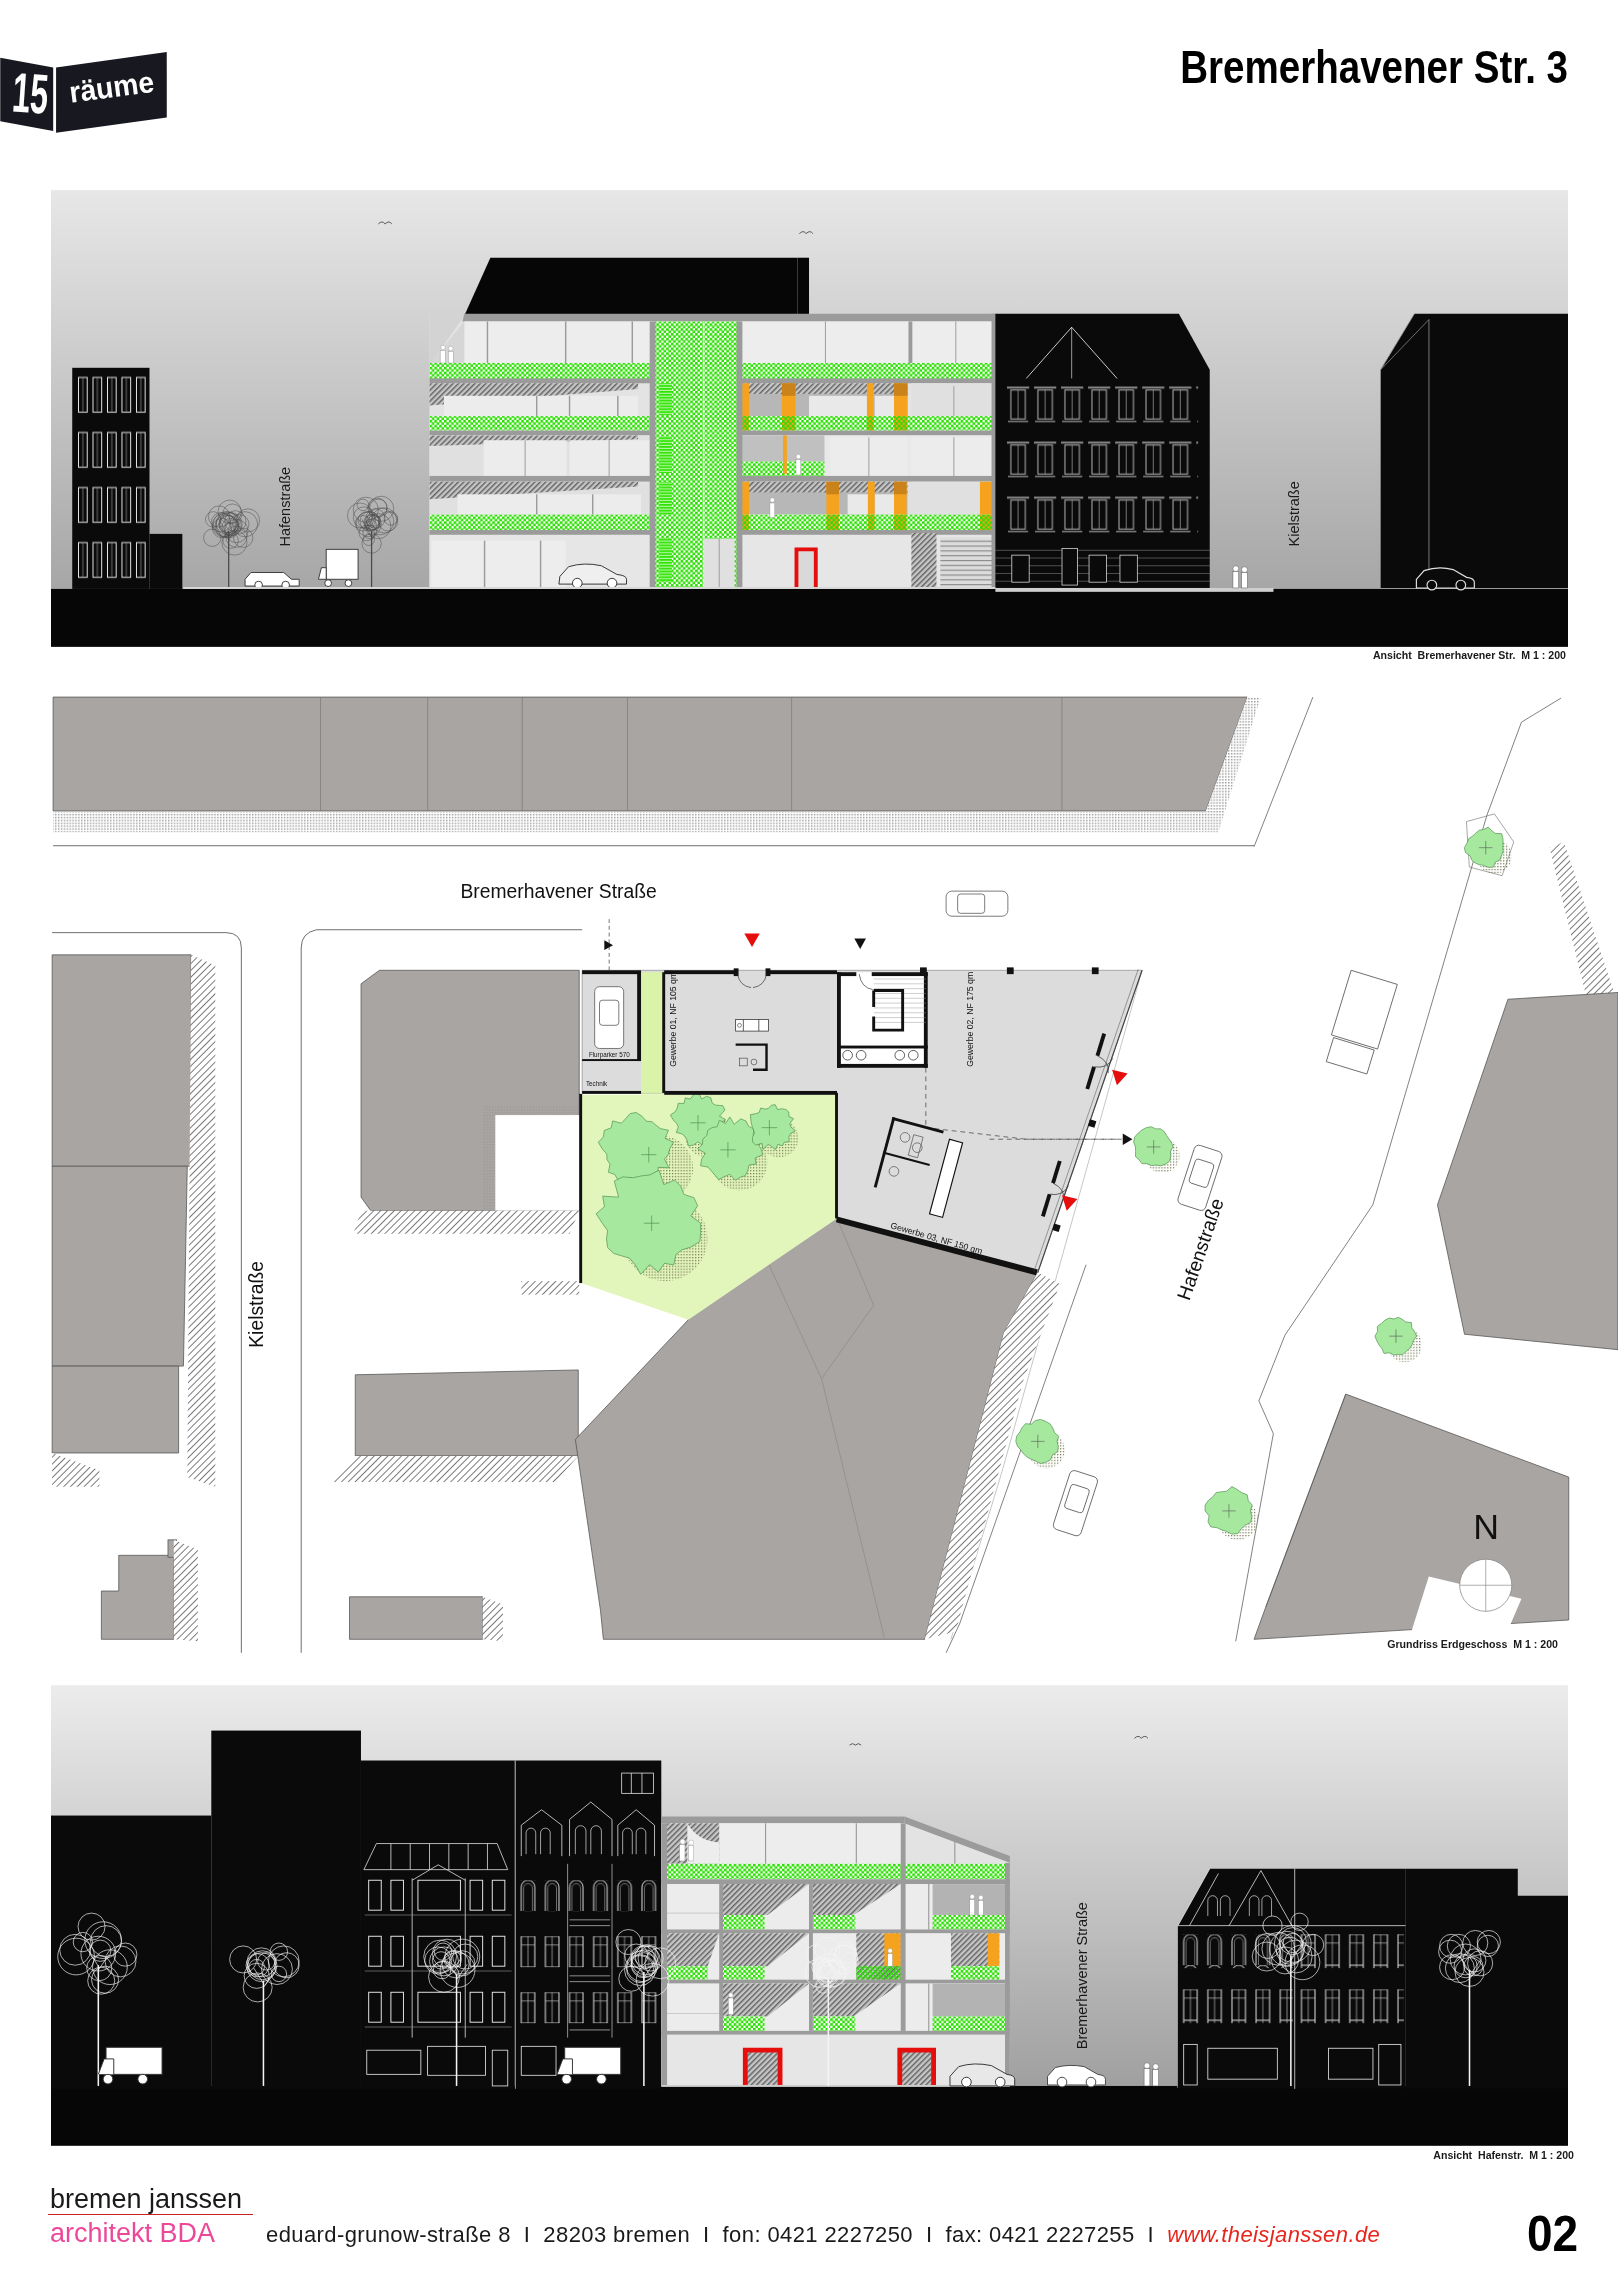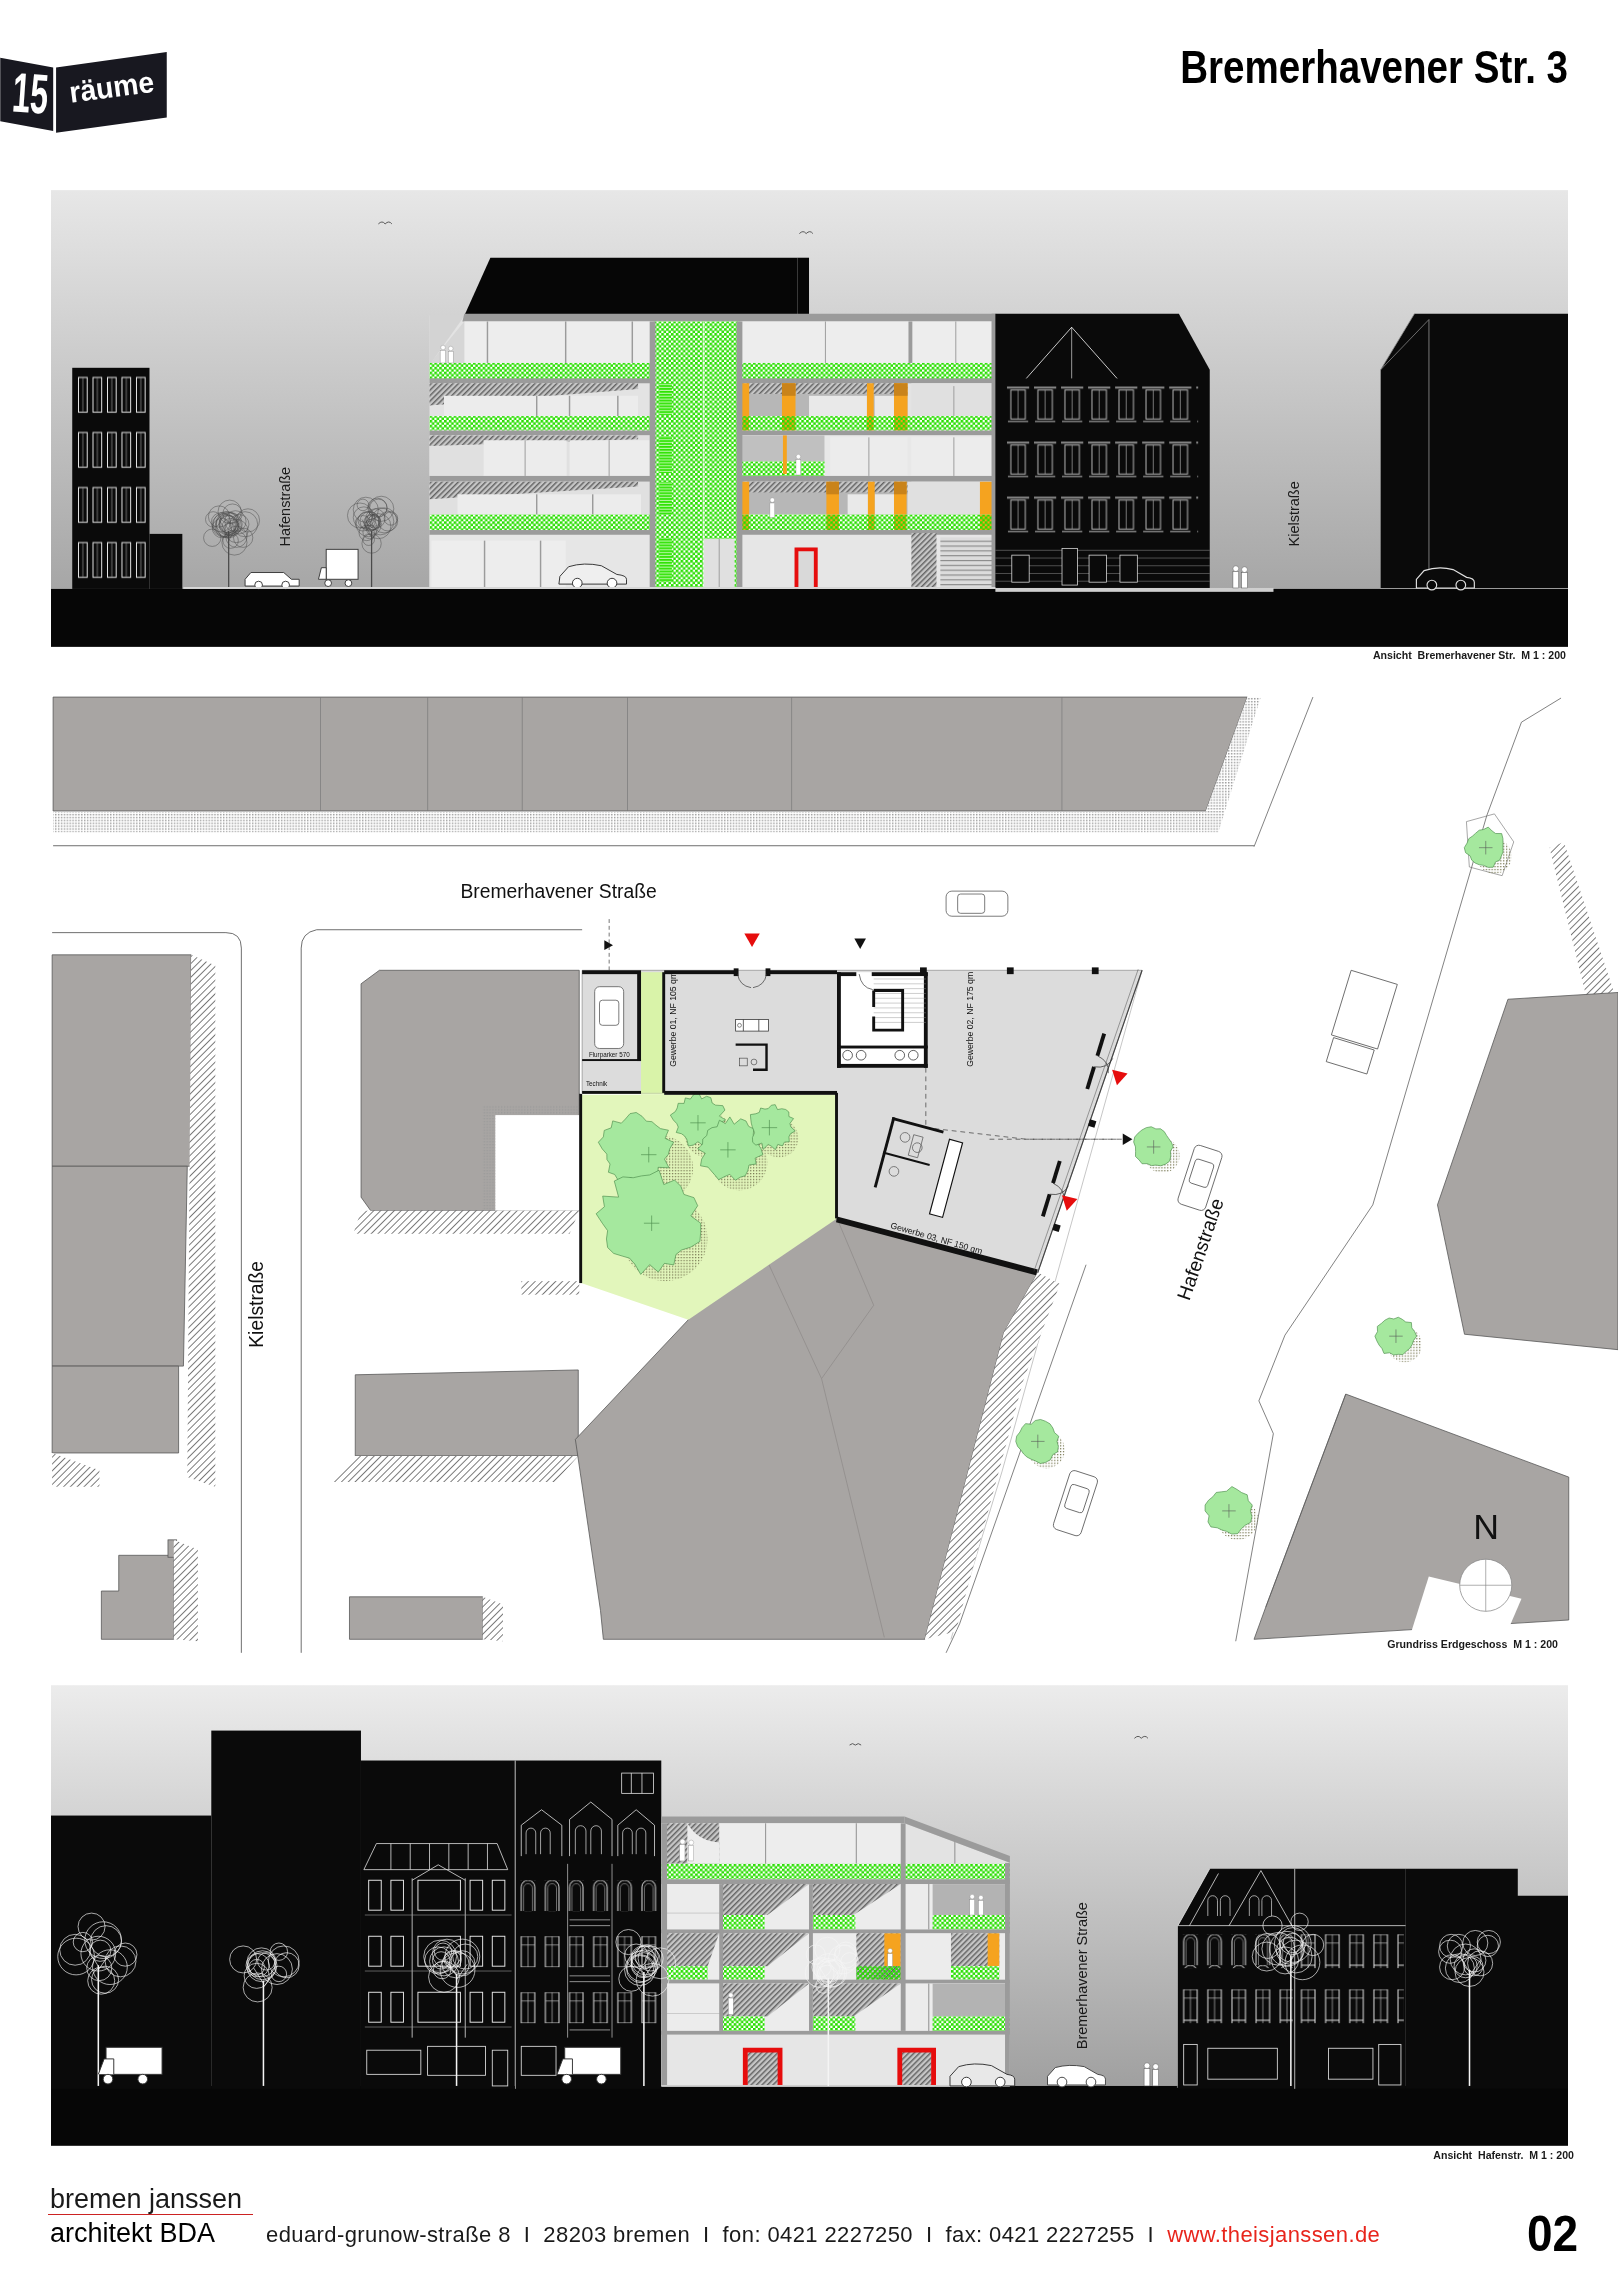--- a/index.html
+++ b/index.html
@@ -1044,18 +1044,18 @@
   </g>
 
   <path d="M1175 1800 q4 -4 7 0 q4 -4 7 0" stroke="#555" fill="none" stroke-width="1"></path>
   <path d="M880 1807 q3 -3 6 0 q3 -3 6 0" stroke="#555" fill="none" stroke-width="1"></path>
 </svg>
 
 <div class="cap" style="right:44px;top:2149px;">Ansicht&nbsp; Hafenstr.&nbsp; M 1 : 200</div>
 
 <div class="abs" style="left:50px;top:2184px;font-size:27px;color:#1a1a1a;">bremen janssen</div>
 <div class="abs" style="left:48px;top:2214px;width:205px;border-top:1.4px solid #cc2222;"></div>
-<div class="abs" style="left:50px;top:2218px;font-size:27px;color:#000000;">architekt BDA</div>
-<div class="abs" style="left:266px;top:2222px;font-size:22px;color:#1a1a1a;letter-spacing:0.4px;">eduard-grunow-straße 8&nbsp; I&nbsp; 28203 bremen&nbsp; I&nbsp; fon: 0421 2227250&nbsp; I&nbsp; fax: 0421 2227255&nbsp; I&nbsp; <span style="color:#e8251c;">www.theisjanssen.de</span></div>
+<div class="abs" style="left:50px;top:2218px;font-size:27px;color:#ec4899;">architekt BDA</div>
+<div class="abs" style="left:266px;top:2222px;font-size:22px;color:#1a1a1a;letter-spacing:0.4px;">eduard-grunow-straße 8&nbsp; I&nbsp; 28203 bremen&nbsp; I&nbsp; fon: 0421 2227250&nbsp; I&nbsp; fax: 0421 2227255&nbsp; I&nbsp; <span style="color:#e8251c;font-style:italic;">www.theisjanssen.de</span></div>
 <div class="abs" style="left:1527px;top:2205px;font-size:50px;font-weight:bold;color:#000;transform:scaleX(0.92);transform-origin:0 50%;">02</div>
 
 </div>
 
 
 </body></html>

